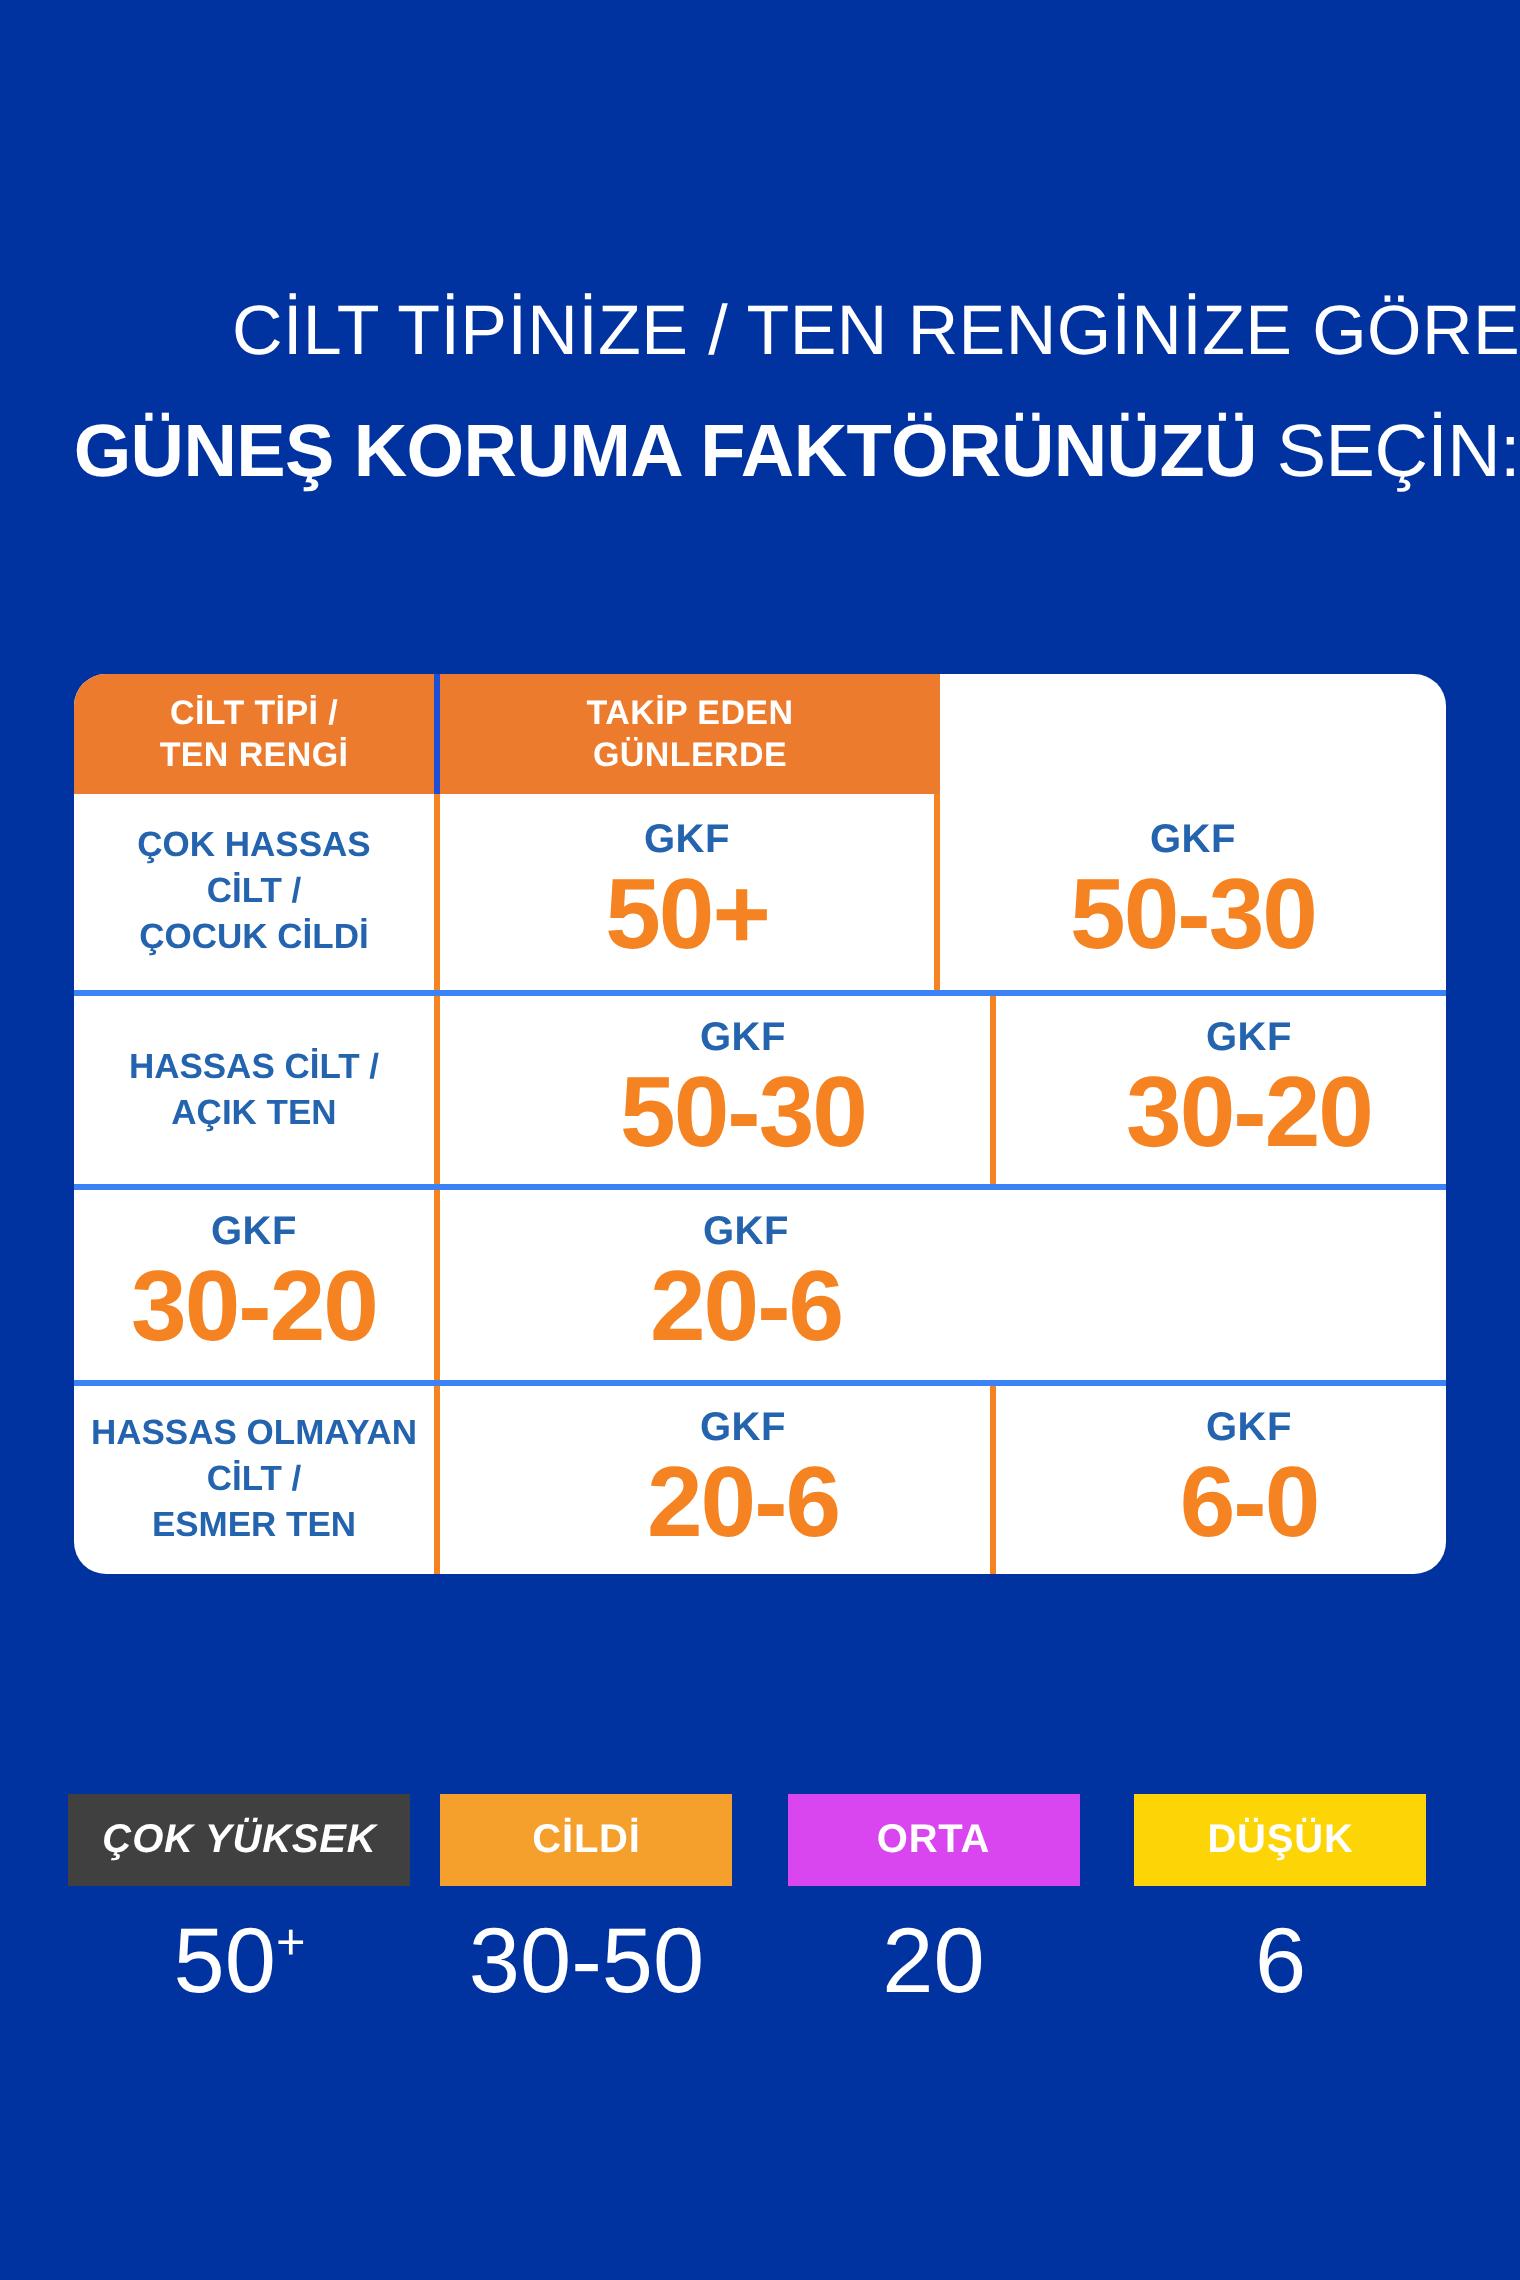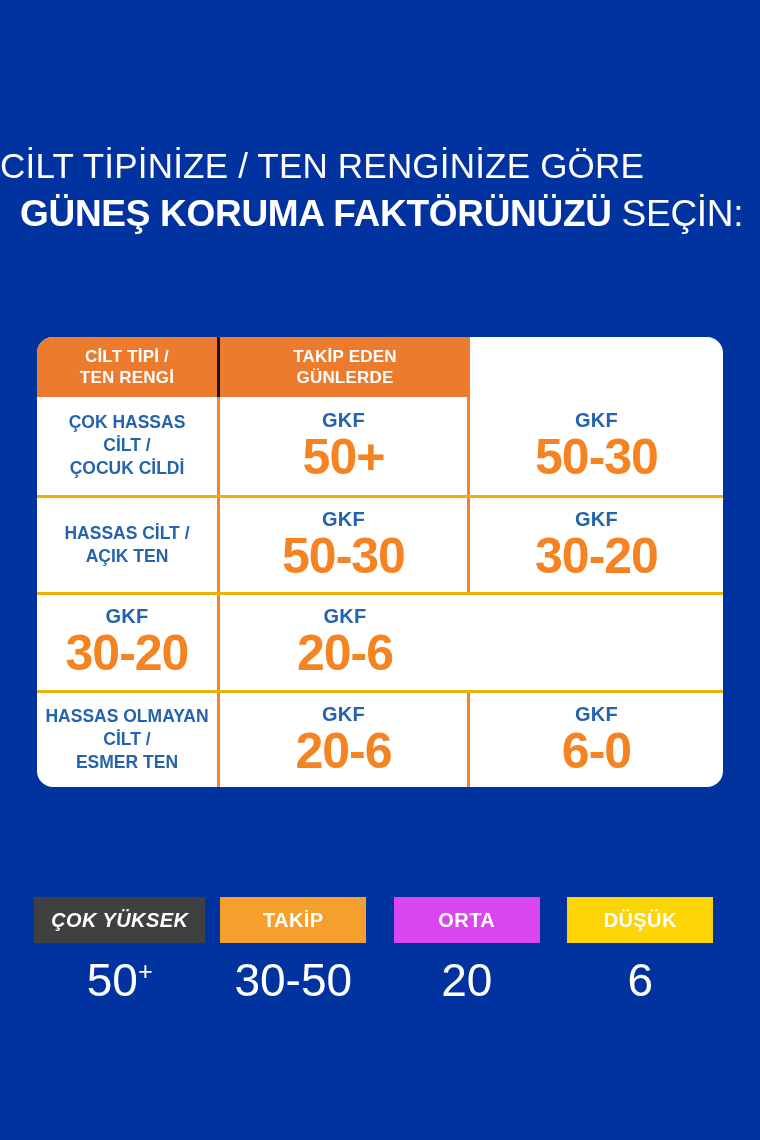--- a/index.html
+++ b/index.html
@@ -6,49 +6,49 @@
   .page{
     position:relative;
     width:760px;height:1140px;
     background:#0133A0;
     font-family:"Liberation Sans", sans-serif;
     overflow:hidden;
   }
   
   .title{
     position:absolute;top:146px;left:0;right:0;
-    text-align:left;color:#ffffff;
+    text-align:right;color:#ffffff;
   }
   .title-line1{
     font-size:35px;font-weight:400;letter-spacing:0.2px;
   }
   .title-line2{
-    margin-top:7px;font-size:37px;letter-spacing:-0.3px;padding-left:20px;
+    margin-top:19px;font-size:37px;letter-spacing:-0.3px;padding-left:20px;
   }
   .title-line2 .bold{font-weight:700;}
   .title-line2 .regular{font-weight:400;}
   
   .gkf-table{
     position:absolute;left:37px;top:337px;
     width:686px;height:450px;
     background:#ffffff;border-radius:16px;overflow:hidden;
     display:grid;grid-template-rows:60px 1fr 1fr 1fr 1fr;
   }
   .trow{display:grid;grid-template-columns:183px 250px 1fr;}
-  .trow.body + .trow.body{border-top:3px solid #eab308;}
+  .trow.body + .trow.body{border-top:3px solid #3b82f6;gap:28px;}
   .cell{
     display:flex;flex-direction:column;
     align-items:center;justify-content:center;
     text-align:center;white-space:pre-line;
   }
   .trow.head .cell{
     background:#ED7B2D;color:#ffffff;
     font-weight:700;font-size:17px;line-height:21px;letter-spacing:0.2px;
   }
-  .trow.head .cell.divided{border-right:3px solid #0f172a;}
+  .trow.head .cell.divided{border-right:3px solid #1d4ed8;}
   .trow.body .cell.divided{border-right:3px solid #F58321;}
   .row-label{
     color:#2463AE;font-weight:700;font-size:17.5px;line-height:23px;
   }
   .gkf-label{
     color:#2463AE;font-weight:700;font-size:20px;line-height:22px;letter-spacing:0.3px;
   }
   .gkf-value{
     color:#F58321;font-weight:700;font-size:50px;line-height:52px;letter-spacing:-1px;
   }
@@ -147,21 +147,21 @@
   </div>
 
   <div class="legend">
 
     <div class="legend-col">
       <div class="legend-badge badge-0">ÇOK YÜKSEK</div>
       <div class="legend-value"><span>50</span><sup>+</sup></div>
     </div>
 
     <div class="legend-col">
-      <div class="legend-badge badge-1">TAKİP</div>
+      <div class="legend-badge badge-1">CİLDİ</div>
       <div class="legend-value"><span>30-50</span><sup></sup></div>
     </div>
 
     <div class="legend-col">
       <div class="legend-badge badge-2">ORTA</div>
       <div class="legend-value"><span>20</span><sup></sup></div>
     </div>
 
     <div class="legend-col">
       <div class="legend-badge badge-3">DÜŞÜK</div>

